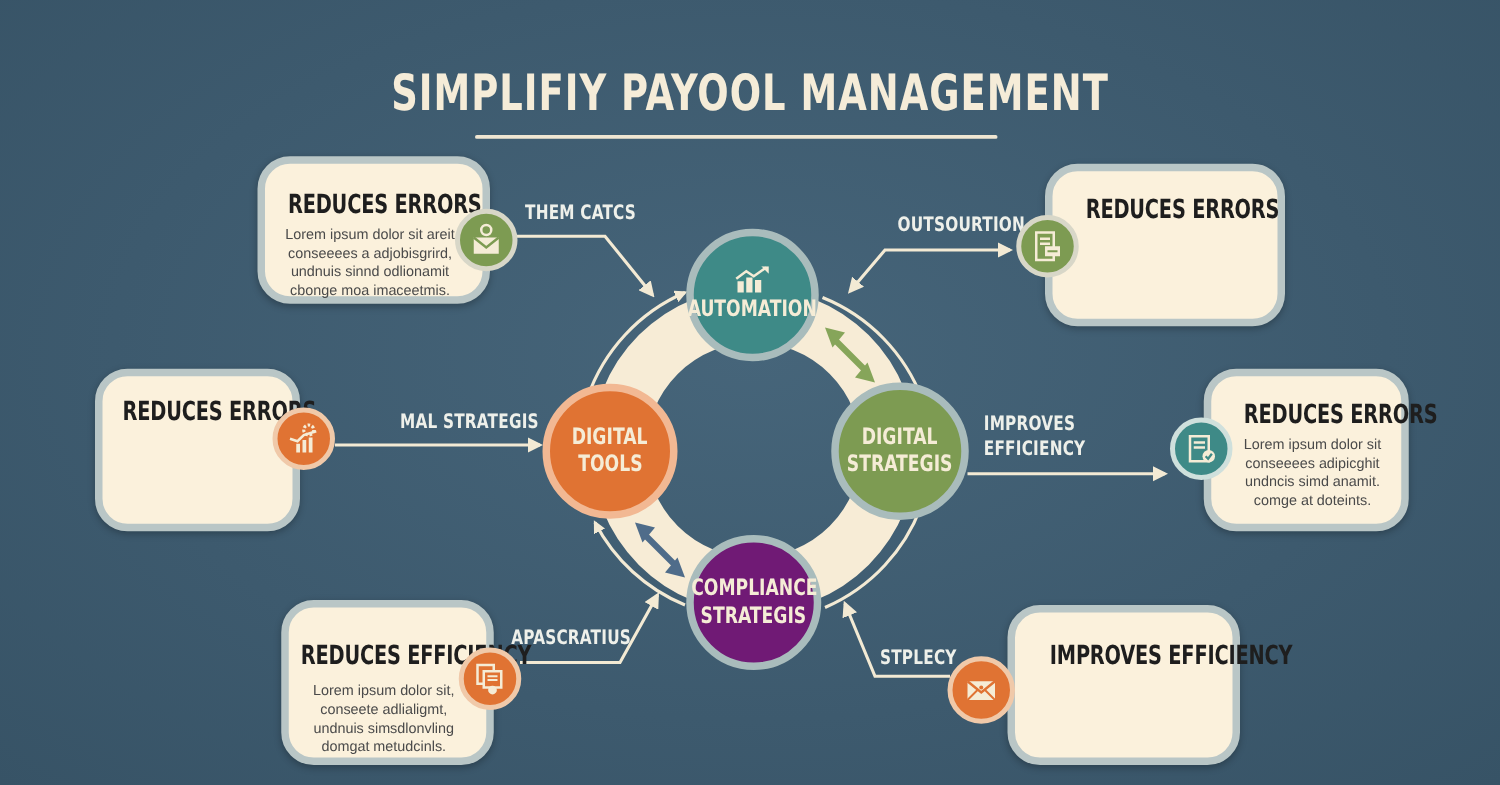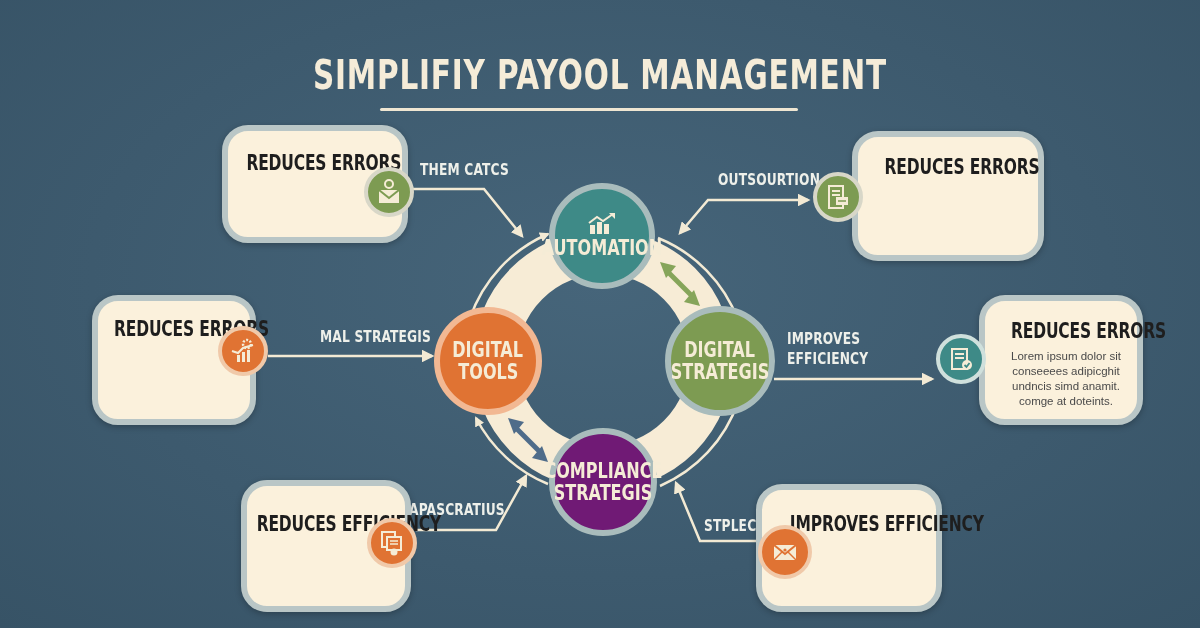--- a/index.html
+++ b/index.html
@@ -1,26 +1,26 @@
 <!DOCTYPE html>
 <html><head>
 <meta charset="utf-8">
 <style>
   html,body{margin:0;padding:0;}
   body{width:1200px;height:628px;overflow:hidden;background:#3f5d70;font-family:"Liberation Sans","DejaVu Sans",sans-serif;position:relative;}
   .bg{position:absolute;inset:0;background:radial-gradient(ellipse at 50% 45%,#46657a 0%,#3d5a6e 60%,#375366 100%);}
   .title{position:absolute;left:0;right:0;top:52px;text-align:center;color:#f5ecd8;font-family:"DejaVu Sans Condensed","Liberation Sans Narrow","Liberation Sans",sans-serif;font-weight:bold;font-size:40px;letter-spacing:1px;transform:scaleX(0.82);transform-origin:center;}
   .title-rule{position:absolute;left:380px;top:108px;width:418px;height:3px;background:#efe6d2;border-radius:2px;}
   svg.lines{position:absolute;left:0;top:0;}
-  .card{position:absolute;background:#fbf1dc;border:6px solid #b9c6c6;border-radius:26px;box-sizing:border-box;text-align:center;box-shadow:0 2px 6px rgba(0,0,0,0.25);margin-left:16px;}
+  .card{position:absolute;background:#fbf1dc;border:6px solid #b9c6c6;border-radius:26px;box-sizing:border-box;text-align:center;box-shadow:0 2px 6px rgba(0,0,0,0.25);}
   .card h3{margin:0;font-family:"Liberation Sans Narrow","DejaVu Sans Condensed","Liberation Sans",sans-serif;font-weight:bold;color:#1e1e1e;font-size:21px;transform:scaleX(0.82);white-space:nowrap;letter-spacing:-0.2px;}
   .card p{margin:6px 0 0;color:#4a4a4a;font-size:11.5px;line-height:15px;}
   .ibadge{position:absolute;width:50px;height:50px;border-radius:50%;border:4px solid #d8d7c8;box-sizing:border-box;display:flex;align-items:center;justify-content:center;}
   .ibadge svg{width:28px;height:28px;}
-  .node{position:absolute;border-radius:50%;box-sizing:border-box;border:6px solid #a9bcbc;display:flex;flex-direction:column;align-items:center;justify-content:center;color:#f5ecd6;font-family:"Liberation Sans Narrow","DejaVu Sans Condensed","Liberation Sans",sans-serif;font-weight:bold;text-align:center;line-height:22px;font-size:21px;}
+  .node{position:absolute;border-radius:50%;box-sizing:border-box;border:6px solid #a9bcbc;display:flex;flex-direction:column;align-items:center;justify-content:center;color:#f5ecd6;font-family:"Liberation Sans Narrow","DejaVu Sans Condensed","Liberation Sans",sans-serif;font-weight:bold;text-align:center;line-height:22px;font-size:18px;}
   .node span{display:block;transform:scaleX(0.85);}
   .lbl{position:absolute;color:#eef0ea;font-family:"Liberation Sans Narrow","DejaVu Sans Condensed","Liberation Sans",sans-serif;font-weight:bold;font-size:16px;letter-spacing:0.2px;transform:scaleX(0.85);transform-origin:left center;white-space:nowrap;line-height:20px;}
 </style>
 </head>
 <body>
 
 <div class="bg"></div>
 
 <div class="title">SIMPLIFIY PAYOOL MANAGEMENT</div>
 <div class="title-rule"></div>
@@ -95,20 +95,23 @@
 <div class="lbl" style="left:420px;top:160px;">THEM CATCS</div>
 <div class="lbl" style="left:718px;top:170px;">OUTSOURTION</div>
 <div class="lbl" style="left:320px;top:327px;">MAL STRATEGIS</div>
 <div class="lbl" style="left:787px;top:329px;">IMPROVES</div>
 <div class="lbl" style="left:787px;top:349px;">EFFICIENCY</div>
 <div class="lbl" style="left:409px;top:500px;">APASCRATIUS</div>
 <div class="lbl" style="left:704px;top:516px;">STPLECY</div>
 
 <div class="card" style="left:206px;top:125px;width:186px;height:118px;padding:20px 10px 0 4px;">
   <h3>REDUCES ERRORS</h3>
+  <p>
+    <span>Lorem ipsum dolor sit areit</span><br><span>conseeees a adjobisgrird,</span><br><span>undnuis sinnd odlionamit</span><br><span>cbonge moa imaceetmis.</span>
+  </p>
 </div>
 <div class="ibadge" style="left:364px;top:167px;background:#7d9b52;">
   <svg viewBox="0 0 28 28">
     <circle cx="14" cy="6" r="4" fill="none" stroke="#f5ecd6" stroke-width="2"></circle>
     <rect x="4" y="12" width="20" height="13" fill="#f5ecd6"></rect>
     <polyline points="4,12 14,20 24,12" fill="none" stroke="#7d9b52" stroke-width="2"></polyline>
   </svg>
 </div>
 
 <div class="card" style="left:836px;top:131px;width:192px;height:130px;padding:18px 6px 0 12px;">
@@ -148,32 +151,35 @@
     <rect x="5" y="4" width="15" height="20" fill="none" stroke="#f5ecd6" stroke-width="2"></rect>
     <line x1="8" y1="9" x2="17" y2="9" stroke="#f5ecd6" stroke-width="2"></line>
     <line x1="8" y1="13" x2="17" y2="13" stroke="#f5ecd6" stroke-width="2"></line>
     <circle cx="20" cy="20" r="5" fill="#f5ecd6"></circle>
     <polyline points="17.5,20 19.5,22 22.5,18" fill="none" stroke="#3e8a87" stroke-width="1.8"></polyline>
   </svg>
 </div>
 
 <div class="card" style="left:225px;top:480px;width:170px;height:132px;padding:26px 10px 0 4px;">
   <h3 style="margin-left:-8px;">REDUCES EFFICIENCY</h3>
+  <p style="margin-top:10px;">
+    <span>Lorem ipsum dolor sit,</span><br><span>conseete adlialigmt,</span><br><span>undnuis simsdlonvling</span><br><span>domgat metudcinls.</span>
+  </p>
 </div>
 <div class="ibadge" style="left:367px;top:518px;background:#e07333;border-color:#f0c9a9;">
   <svg viewBox="0 0 28 28">
     <rect x="4" y="3" width="13" height="15" fill="none" stroke="#f5ecd6" stroke-width="2"></rect>
     <rect x="9" y="8" width="14" height="13" fill="#e07333" stroke="#f5ecd6" stroke-width="2"></rect>
     <line x1="12" y1="12" x2="20" y2="12" stroke="#f5ecd6" stroke-width="1.5"></line>
     <line x1="12" y1="15" x2="20" y2="15" stroke="#f5ecd6" stroke-width="1.5"></line>
     <circle cx="16" cy="23" r="3.5" fill="#f5ecd6"></circle>
   </svg>
 </div>
 
-<div class="card" style="left:740px;top:484px;width:186px;height:128px;padding:22px 6px 0 14px;">
+<div class="card" style="left:806px;top:484px;width:186px;height:128px;padding:22px 6px 0 14px;">
   <h3>IMPROVES EFFICIENCY</h3>
 </div>
 <div class="ibadge" style="left:758px;top:525px;width:54px;height:54px;background:#e07333;border-color:#f0c9a9;">
   <svg viewBox="0 0 28 28">
     <rect x="3" y="7" width="22" height="15" fill="#f5ecd6"></rect>
     <polyline points="3,7 14,16 25,7" fill="none" stroke="#e07333" stroke-width="2"></polyline>
     <line x1="3" y1="22" x2="11" y2="14" stroke="#e07333" stroke-width="1.5"></line>
     <line x1="25" y1="22" x2="17" y2="14" stroke="#e07333" stroke-width="1.5"></line>
     <circle cx="14" cy="12" r="1.6" fill="#e07333"></circle>
   </svg>

